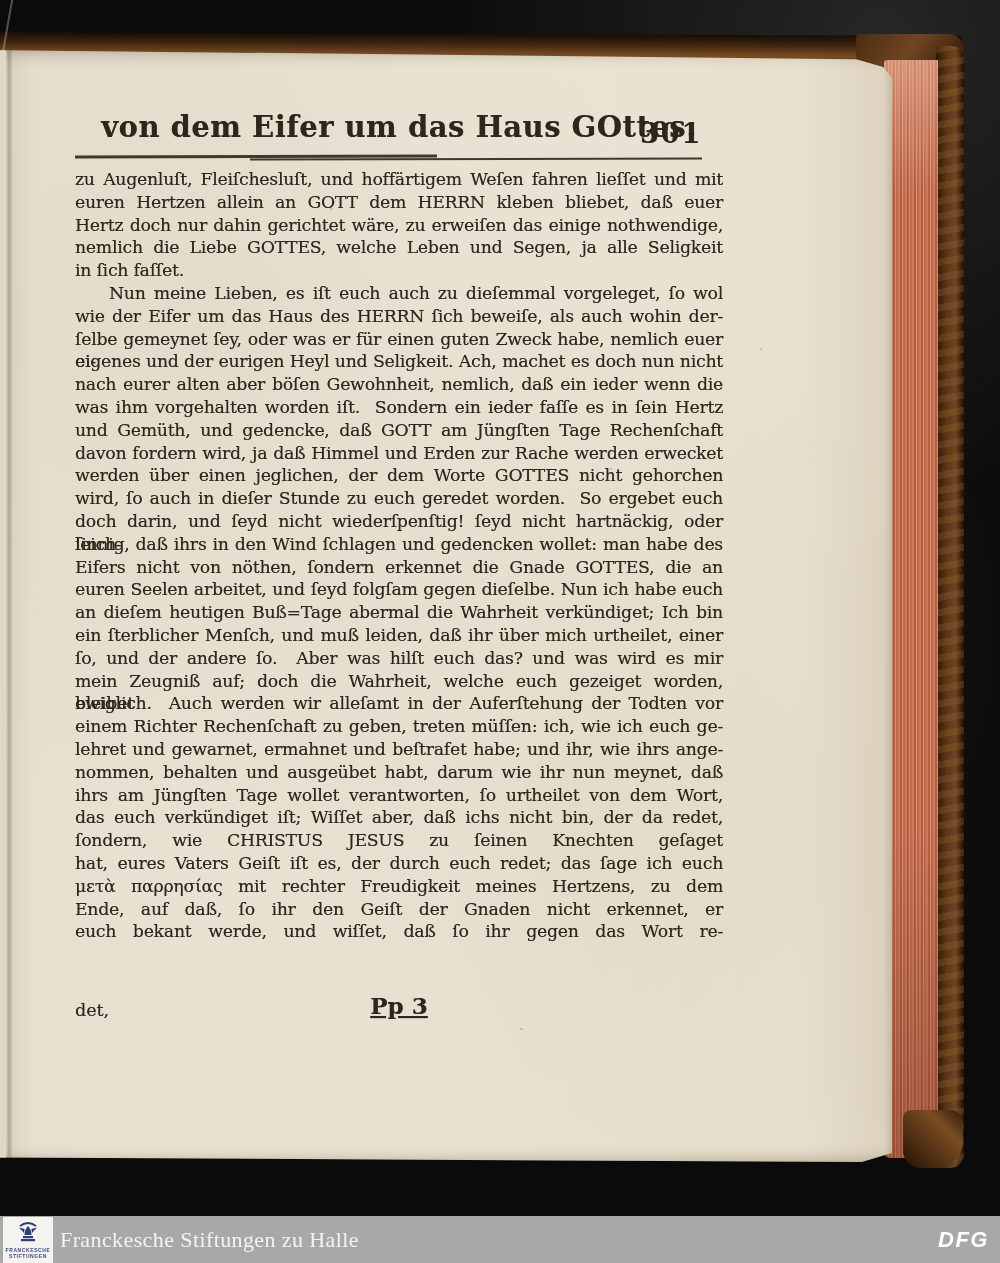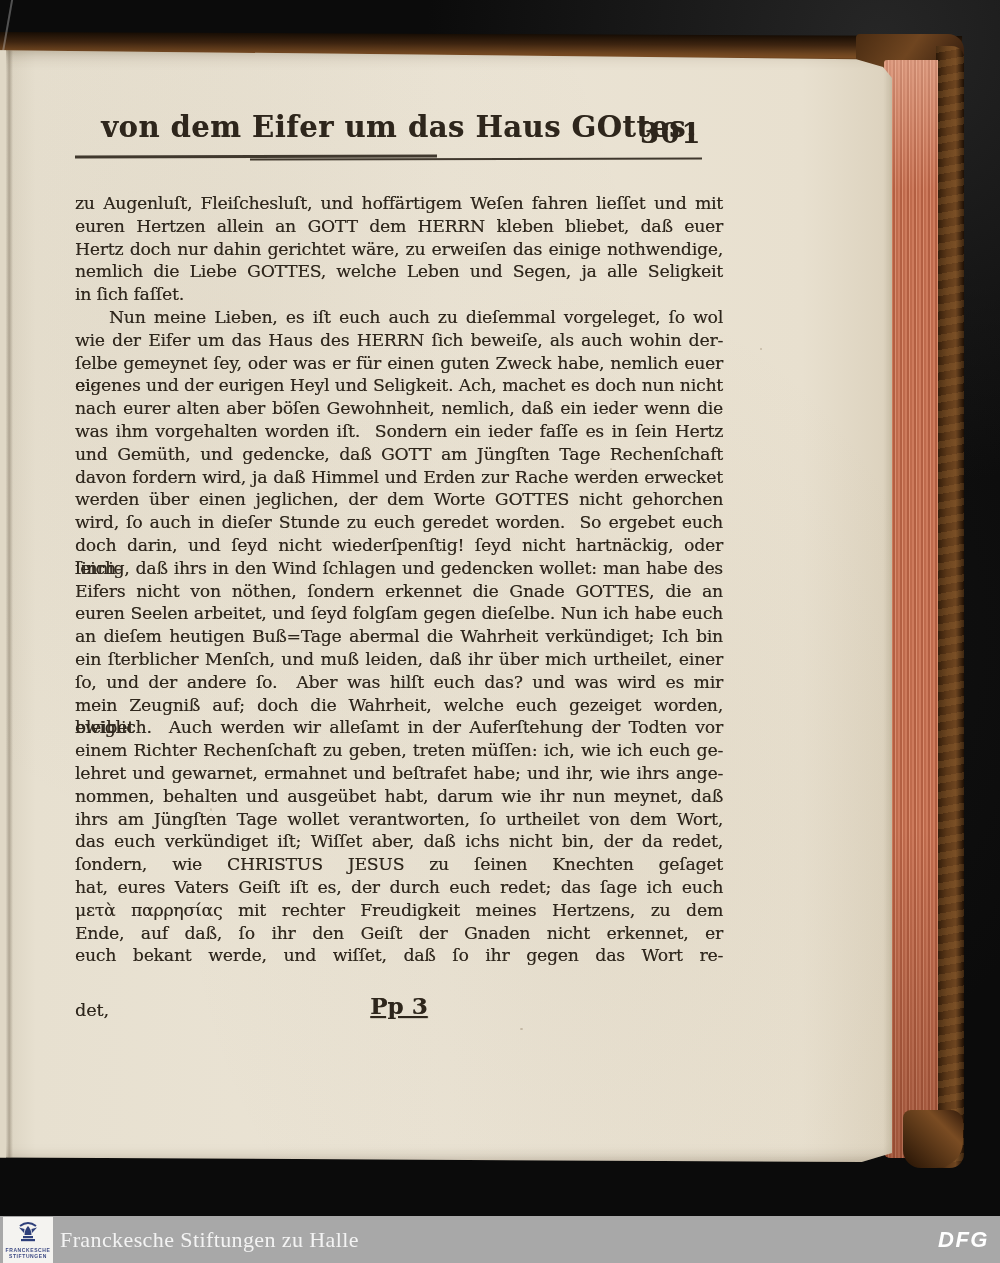--- a/index.html
+++ b/index.html
@@ -49,21 +49,21 @@
   
   .ink{color:#2e261c;text-shadow:0.25px 0.3px 0.35px rgba(46,38,28,0.55);}
   .page-header{position:absolute;left:75px;top:62px;width:648px;text-align:center;
     font-size:29px;font-weight:bold;letter-spacing:0.5px;}
   .page-num{position:absolute;left:640px;top:70px;width:60px;text-align:center;
     font-size:27px;font-weight:bold;letter-spacing:2px;}
   .rule{position:absolute;background:#2e261c;opacity:0.9;}
   .rule-a{left:75px;top:107px;width:362px;height:3px;transform:rotate(-0.15deg);}
   .rule-b{left:250px;top:110px;width:452px;height:2.4px;transform:rotate(-0.1deg);}
 
-  .body-text{position:absolute;left:75px;top:120px;width:648px;margin-top:24px;}
+  .body-text{position:absolute;left:75px;top:120px;width:648px;}
   .line{height:22.8px;line-height:22.8px;font-size:17.2px;letter-spacing:-0.2px;
     text-align:justify;text-align-last:justify;white-space:pre-wrap;overflow:visible;}
   .para-end{text-align-last:left;}
 
   .signature{position:absolute;left:75px;top:944px;width:648px;text-align:center;
     font-size:23px;font-weight:bold;text-decoration:underline;}
   .catchword{position:absolute;left:75px;top:952px;width:622px;text-align:left;font-size:17.5px;}
 
   
   .footer-bar{position:absolute;left:0;top:1216px;width:1000px;height:47px;background:#a8a8a8;}

